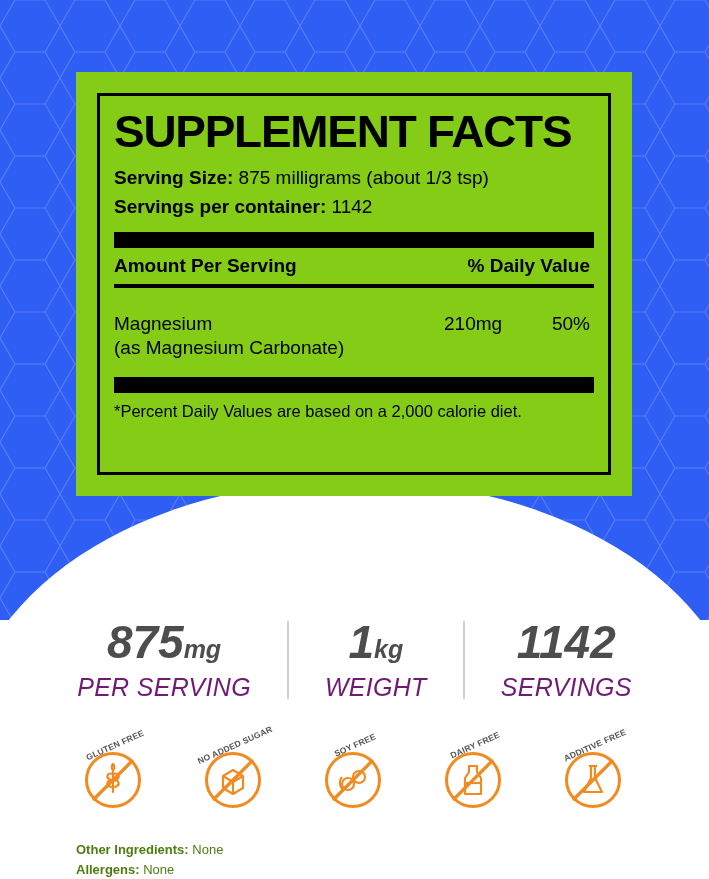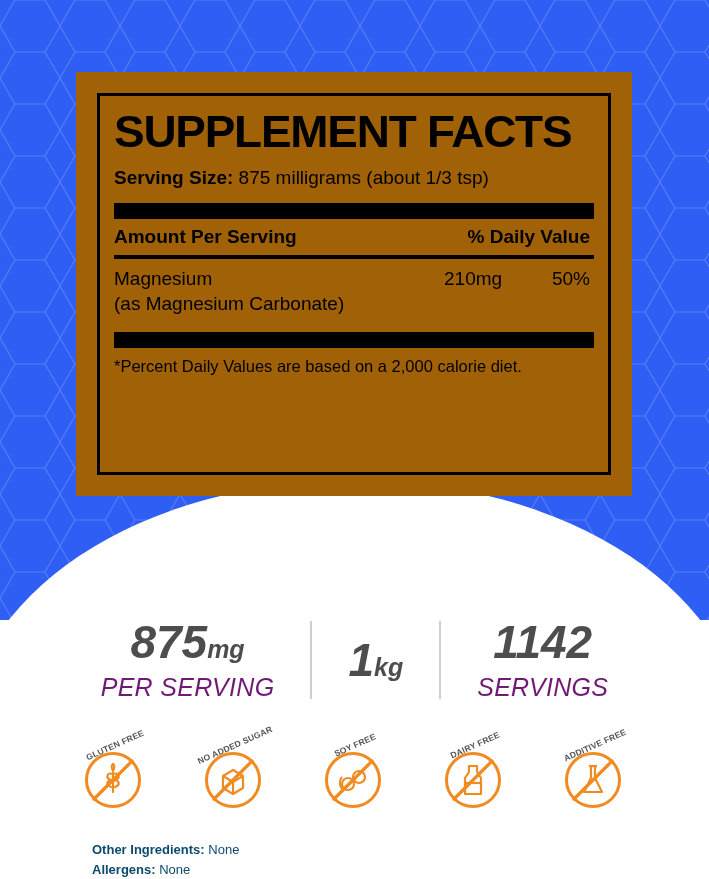--- a/index.html
+++ b/index.html
@@ -40,21 +40,21 @@
     border-radius: 50% 50% 0 0 / 100% 100% 0 0;
   }
 
   
   .panel-outer {
     position: absolute;
     left: 76px;
     top: 72px;
     width: 556px;
     height: 424px;
-    background: #a16207;
+    background: #84cc16;
     padding: 0;
     box-sizing: border-box;
   }
   .panel-inner {
     position: absolute;
     left: 21px;
     top: 21px;
     right: 21px;
     bottom: 21px;
     border: 3px solid #000000;
@@ -102,20 +102,21 @@
   }
   .row-head .dv {
     padding-right: 4px;
   }
   .nutrient {
     position: relative;
     padding: 8px 0 4px 0;
     font-size: 19px;
     color: #000;
     line-height: 1.3;
+    margin-top: 16px;
   }
   .nutrient-row {
     display: flex;
     align-items: baseline;
   }
   .nutrient-name { flex: 0 0 auto; }
   .nutrient-amt {
     position: absolute;
     left: 330px;
   }
@@ -231,25 +232,25 @@
     position: absolute;
     left: 18px;
     top: 26px;
     width: 56px;
     height: 56px;
   }
 
   
   .footer {
     position: absolute;
-    left: 92px;
+    left: 76px;
     top: 840px;
     width: 560px;
     font-size: 13px;
-    color: #0c4a6e;
+    color: #4d7c0f;
     line-height: 1.55;
   }
   .footer b { font-weight: bold; }
 </style>
 </head>
 <body>
 
 <div class="hero">
   <svg class="hero-pattern" viewBox="0 0 709 620" preserveAspectRatio="none">
     <defs>
@@ -265,20 +266,24 @@
 <div class="panel-outer">
   <div class="panel-inner">
 
     <div class="sf-title">SUPPLEMENT FACTS</div>
 
     <div class="sf-line">
       <b>Serving Size:</b>
       <span>875 milligrams (about 1/3 tsp)</span>
     </div>
 
+    <div class="sf-line">
+      <b>Servings per container:</b>
+      <span>1142</span>
+    </div>
 
     <div class="bar-thick"></div>
 
     <div class="row-head">
       <span>Amount Per Serving</span>
       <span class="dv">% Daily Value</span>
     </div>
 
     <div class="bar-thin"></div>
 
@@ -305,20 +310,21 @@
     </div>
     <div class="stat-bot">PER SERVING</div>
   </div>
 
   <div class="stat-divider"></div>
 
   <div class="stat">
     <div class="stat-top">
       <span>1</span><span class="unit">kg</span>
     </div>
+    <div class="stat-bot">WEIGHT</div>
   </div>
 
   <div class="stat-divider"></div>
 
   <div class="stat">
     <div class="stat-top">
       <span>1142</span><span class="unit"></span>
     </div>
     <div class="stat-bot">SERVINGS</div>
   </div>

